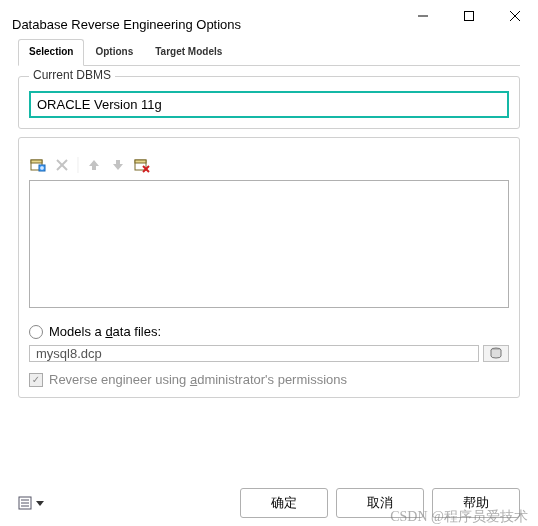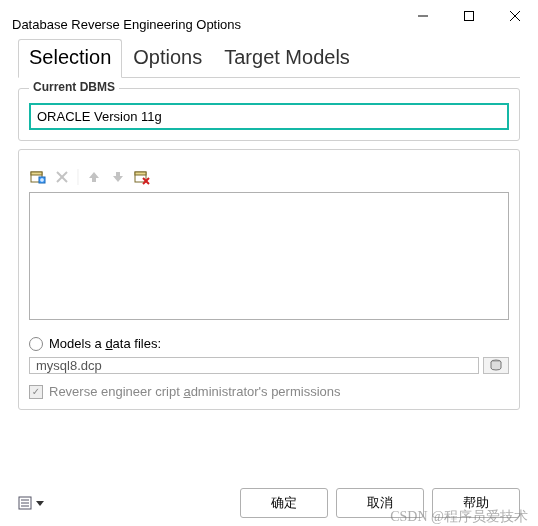--- a/index.html
+++ b/index.html
@@ -28,27 +28,28 @@
     .client {
       padding: 6px 18px 10px 18px;
     }
     .tabs {
       display: flex;
       border-bottom: 1px solid #d0d0d0;
       margin-bottom: 10px;
     }
     .tab {
       padding: 6px 10px 8px 10px;
-      font-size: 20px;
+      font-size: 10px;
       color: #333;
       cursor: pointer;
       position: relative;
       top: 1px;
       border: 1px solid transparent;
       border-bottom: none;
+      font-weight: bold;
     }
     .tab.active {
       border-color: #d0d0d0;
       border-bottom: 1px solid #fff;
       background: #fff;
       border-radius: 3px 3px 0 0;
       color: #000;
     }
     .fieldset {
       border: 1px solid #d0d0d0;
@@ -57,21 +58,20 @@
       margin-bottom: 8px;
       position: relative;
     }
     .fieldset-legend {
       position: absolute;
       top: -9px; left: 10px;
       background: #fff;
       padding: 0 4px;
       font-size: 12px;
       color: #333;
-      font-weight: bold;
     }
     .dbms-value {
       border: 2px solid #14b8a6;
       padding: 4px 6px;
       background: #fff;
       font-size: 13px;
       margin-top: 6px;
     }
     .radio-row {
       display: flex; align-items: center; gap: 6px;
@@ -255,21 +255,21 @@
         <svg width="14" height="14" viewBox="0 0 14 14">
             <ellipse cx="7" cy="3" rx="5" ry="2" fill="#bbb" stroke="#777"></ellipse>
             <path d="M2 3 v6 a5 2 0 0 0 10 0 v-6" fill="#ddd" stroke="#777"></path>
           </svg>
       </div>
     </div>
 
     <div class="check-row">
       <span class="checkbox">✓</span>
       <span>
-        <span>Reverse engineer cript </span><span class="underline">a</span><span>dministrator's permissions</span>
+        <span>Reverse engineer using </span><span class="underline">a</span><span>dministrator's permissions</span>
       </span>
     </div>
   </div>
 
 </div>
 
 <div class="footer">
   <div class="footer-left">
     <svg width="16" height="16" viewBox="0 0 16 16">
         <rect x="1" y="2" width="12" height="12" fill="#fff" stroke="#556"></rect>

